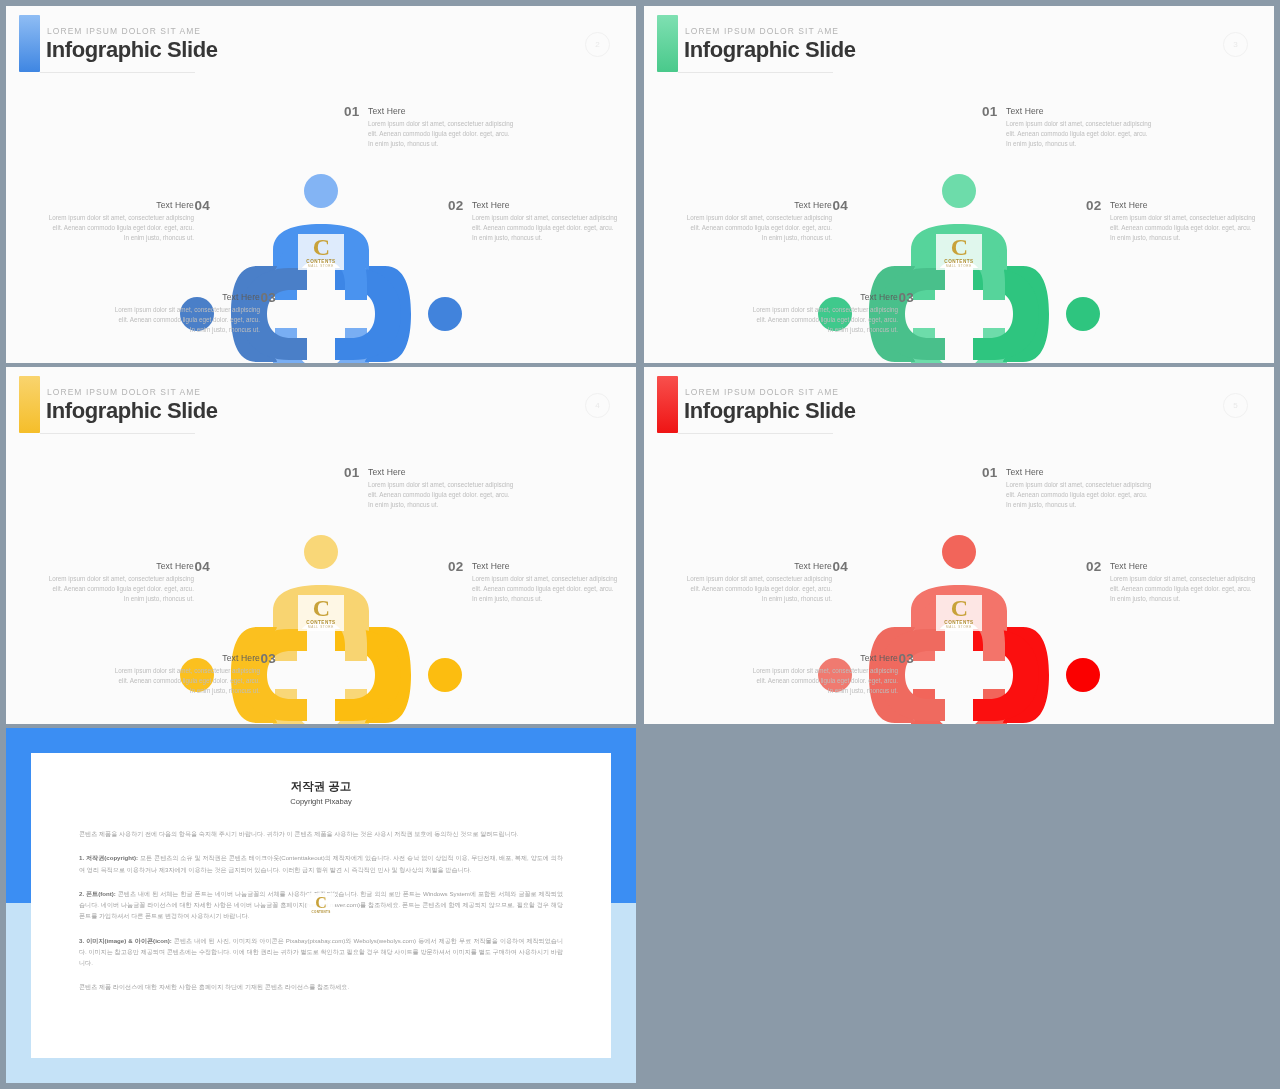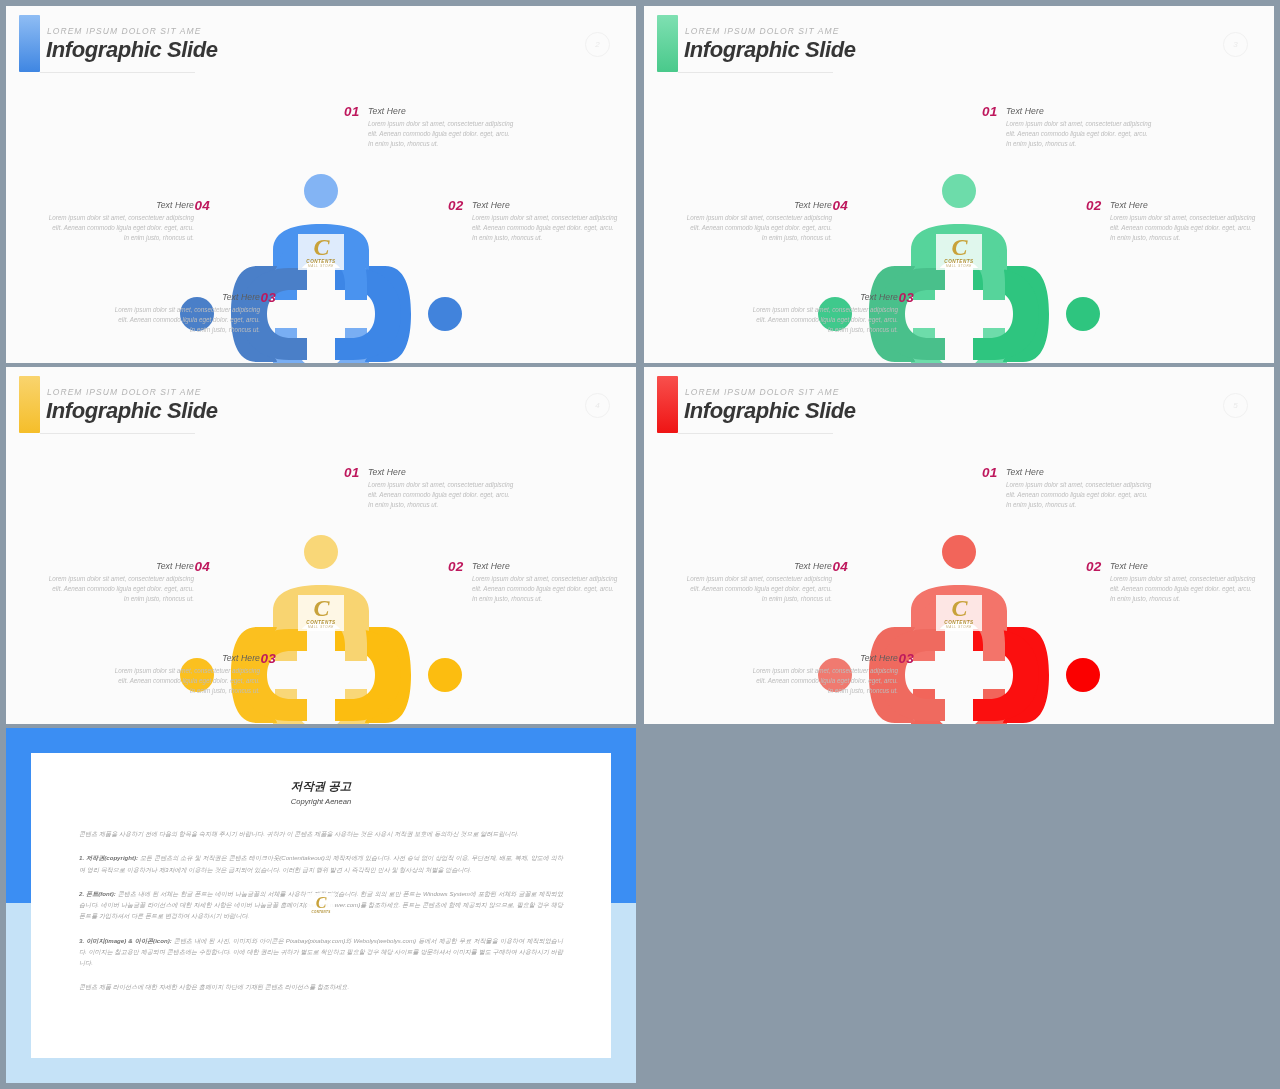--- a/index.html
+++ b/index.html
@@ -4,21 +4,21 @@
 <title>Infographic Slide Thumbnails</title>
 <style>
   * { box-sizing: border-box; }
   html, body { margin:0; padding:0; }
   body {
     width:1280px; height:1089px;
     background:#8b9aa8;
     font-family:"Liberation Sans", sans-serif;
     overflow:hidden;
   }
-  .board { position:relative; width:1157px; height:1089px;font-style:italic; }
+  .board { position:relative; width:1157px; height:1089px; }
 
   
   .slide {
     position:absolute;
     background:#fbfbfb;
     overflow:hidden;
   }
   .slide-inner { position:absolute; inset:0; }
 
   
@@ -58,21 +58,21 @@
     margin-left:-110px;
   }
   .graphic svg { display:block; width:220px; height:220px; }
 
   
   .dot { position:absolute; border-radius:50%; }
 
   
   .lbl { position:absolute; }
   .lbl .num {
-    position:absolute; font-size:13.5px; font-weight:700; color:#be185d;
+    position:absolute; font-size:13.5px; font-weight:700; color:#737373;
     letter-spacing:0.2px;
   }
   .lbl .txt { position:absolute; width:148px; }
   .lbl .txt h4 {
     margin:0 0 3px 0; font-size:8.6px; font-weight:400; color:#5c5c5c;
     letter-spacing:0.1px;
   }
   .lbl .txt p {
     margin:0; font-size:6.3px; line-height:1.62; color:#bdbdbd;
     font-weight:400;
@@ -622,21 +622,21 @@
       </span>
    </div>
      </div>
    </div>
     </div>
     <div class="cslide" style="left: 6px; top: 728px; width: 630px; height: 355px; background: #c4b5fd;">
   <div class="cframe-top" style="top:0;height:175px;background:#3b8ef3;"></div>
   <div class="cframe-bot" style="top:175px;height:180px;background:#c5e2f7;"></div>
   <div class="cpaper" style="left:25px;top:25px;right:25px;bottom:25px;padding:26px 48px 0 48px;">
      <h3 class="cp-title">저작권 공고</h3>
-     <p class="cp-sub">Copyright Aenean</p>
+     <p class="cp-sub">Copyright Pixabay</p>
      <div class="cp-body">
           <p>콘텐츠 제품을 사용하기 전에 다음의 항목을 숙지해 주시기 바랍니다. 귀하가 이 콘텐츠 제품을 사용하는 것은 사용시 저작권 보호에 동의하신 것으로 알려드립니다.</p>
           <p><b>1. 저작권(copyright):</b> 모든 콘텐츠의 소유 및 저작권은 콘텐츠 테이크아웃(Contenttakeout)의 제작자에게 있습니다. 사전 승낙 없이 상업적 이용, 무단전재, 배포, 복제, 양도에 의하여 영리 목적으로 이용하거나 제3자에게 이용하는 것은 금지되어 있습니다. 이러한 금지 행위 발견 시 즉각적인 민사 및 형사상의 처벌을 받습니다.</p>
           <p><b>2. 폰트(font):</b> 콘텐츠 내에 된 서체는 한글 폰트는 네이버 나눔글꼴의 서체를 사용하여 제작되었습니다. 한글 외의 로만 폰트는 Windows System에 포함된 서체와 글꼴로 제작되었습니다. 네이버 나눔글꼴 라이선스에 대한 자세한 사항은 네이버 나눔글꼴 홈페이지(hangeul.naver.com)를 참조하세요. 폰트는 콘텐츠에 함께 제공되지 않으므로, 필요할 경우 해당 폰트를 가입하셔서 다른 폰트로 변경하여 사용하시기 바랍니다.</p>
           <p><b>3. 이미지(image) &amp; 아이콘(icon):</b> 콘텐츠 내에 된 사진, 이미지와 아이콘은 Pixabay(pixabay.com)와 Webolys(webolys.com) 등에서 제공한 무료 저작물을 이용하여 제작되었습니다. 이미지는 참고용만 제공되며 콘텐츠에는 수정합니다. 이에 대한 권리는 귀하가 별도로 확인하고 필요할 경우 해당 사이트를 방문하셔서 이미지를 별도 구매하여 사용하시기 바랍니다.</p>
           <p>콘텐츠 제품 라이선스에 대한 자세한 사항은 홈페이지 하단에 기재된 콘텐츠 라이선스를 참조하세요.</p>
         </div>
      <div class="cp-logo" style="left: 50%; margin-left: -14px; top: 140px;">
      <div class="lg-c">C</div>
      <div class="lg-t1">CONTENTS</div>

